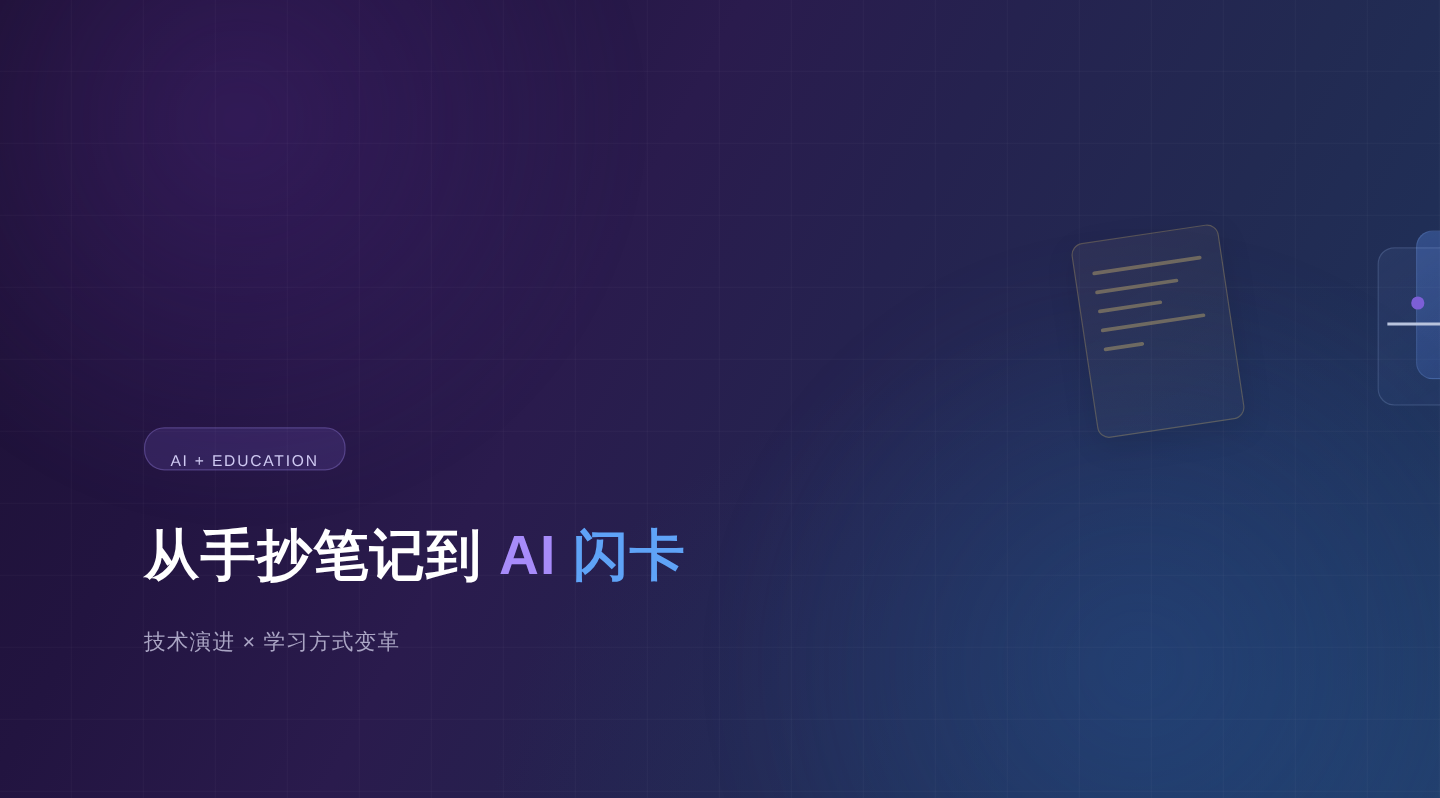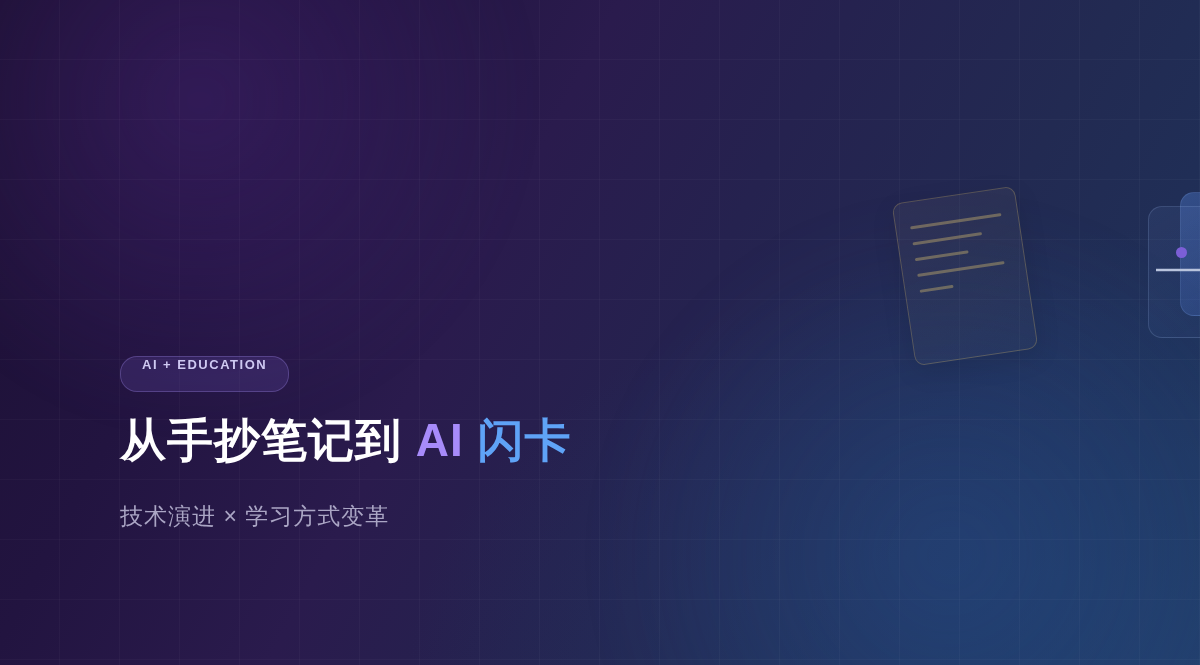--- a/index.html
+++ b/index.html
@@ -137,55 +137,55 @@
   
   .content {
     position: absolute;
     left: 120px;
     top: 311px;
     width: 700px;
   }
 
   .badge {
     display: inline-flex;
-    align-items: flex-start;
+    align-items: flex-end;
     justify-content: center;
     height: 34px;
     padding: 0 21px;
     border-radius: 17px;
     background: rgba(116,92,196,0.20);
     border: 1px solid rgba(150,130,220,0.34);
     color: #cfc9f2;
     font-size: 13px;
-    font-weight: bold;
+    font-weight: normal;
     letter-spacing: 1.5px;
     white-space: nowrap;
     margin-top: 45px;
   }
 
   .title {
     margin: 0;
     padding: 0;
     color: #ffffff;
     font-size: 46px;
     font-weight: bold;
     line-height: 1.32;
     letter-spacing: 1px;
   }
   .title-line { display: block; white-space: nowrap; }
-  .title-line.first { margin-top: 18px; }
+  .title-line.first { margin-top: 39px; }
   .accent-ai { color: #a78bfa; }
   .accent-card { color: #5fa3f7; }
 
   .subtitle {
     margin: 0;
     padding: 0;
     margin-top: 30px;
     color: #aaa5c4;
-    font-size: 23px;
+    font-size: 18px;
     font-weight: normal;
     letter-spacing: 1px;
     white-space: nowrap;
   }
 </style>
 </head>
 <body>
 
 <div class="hero">
 

